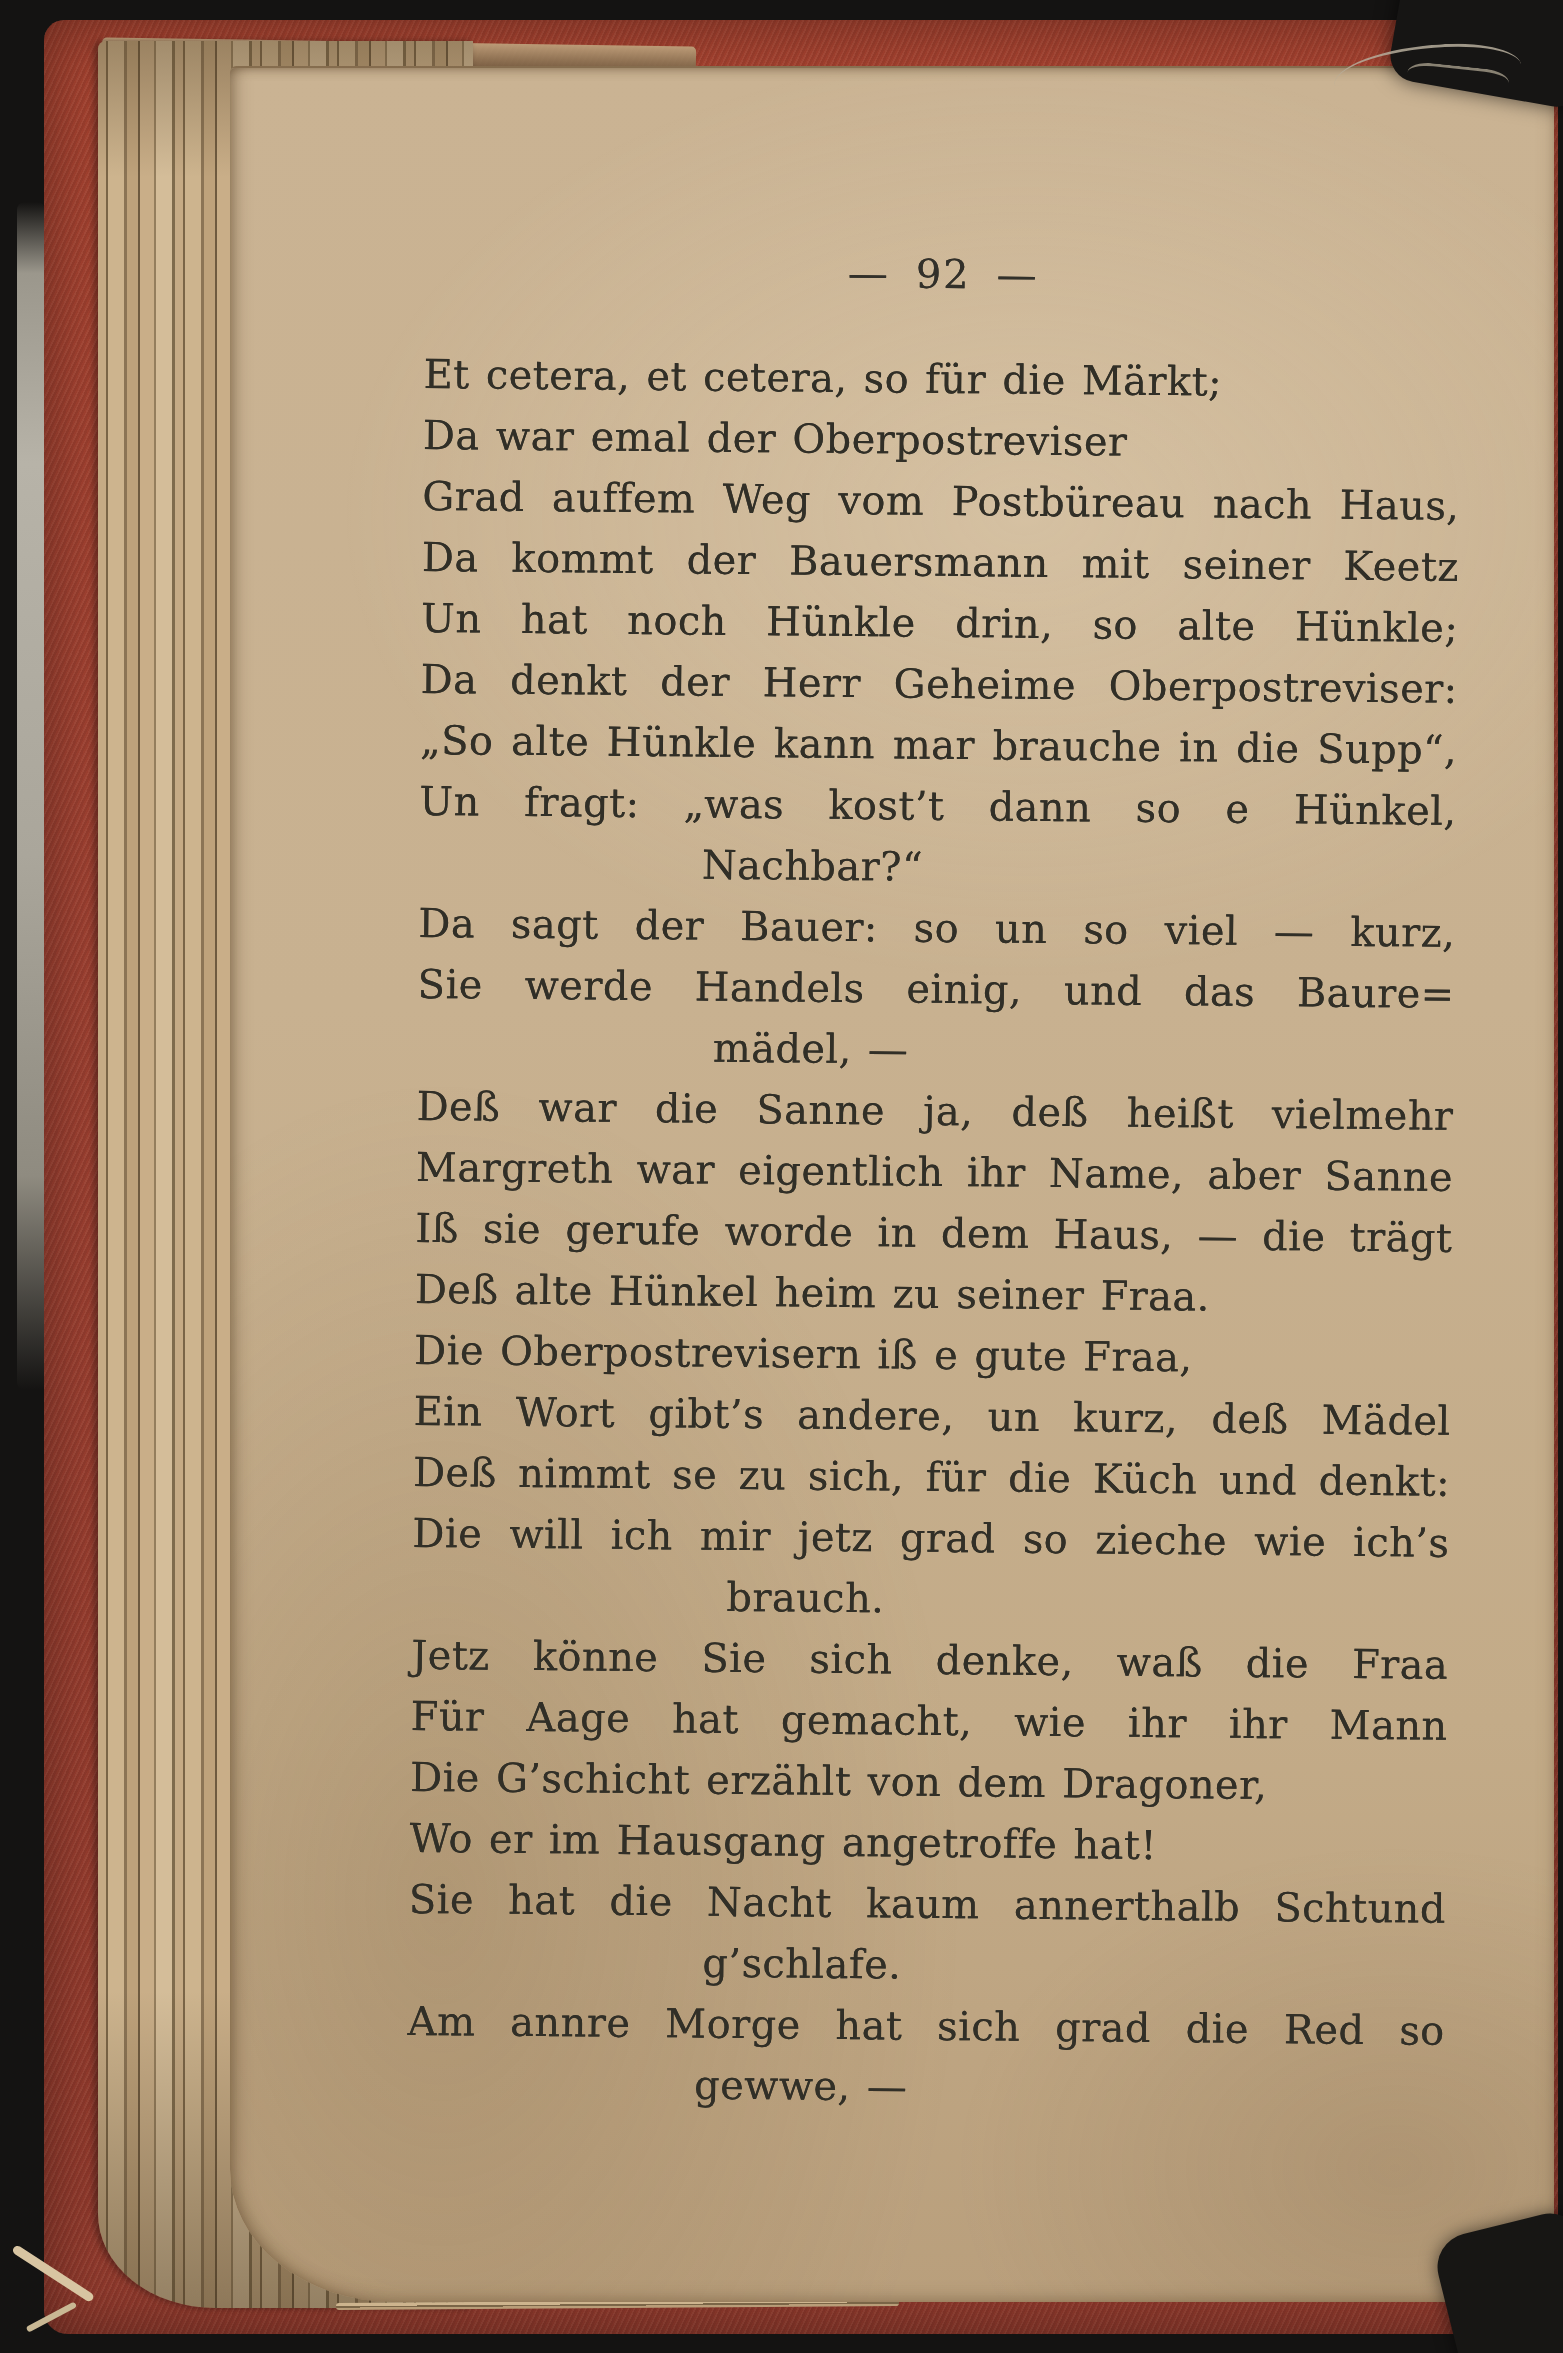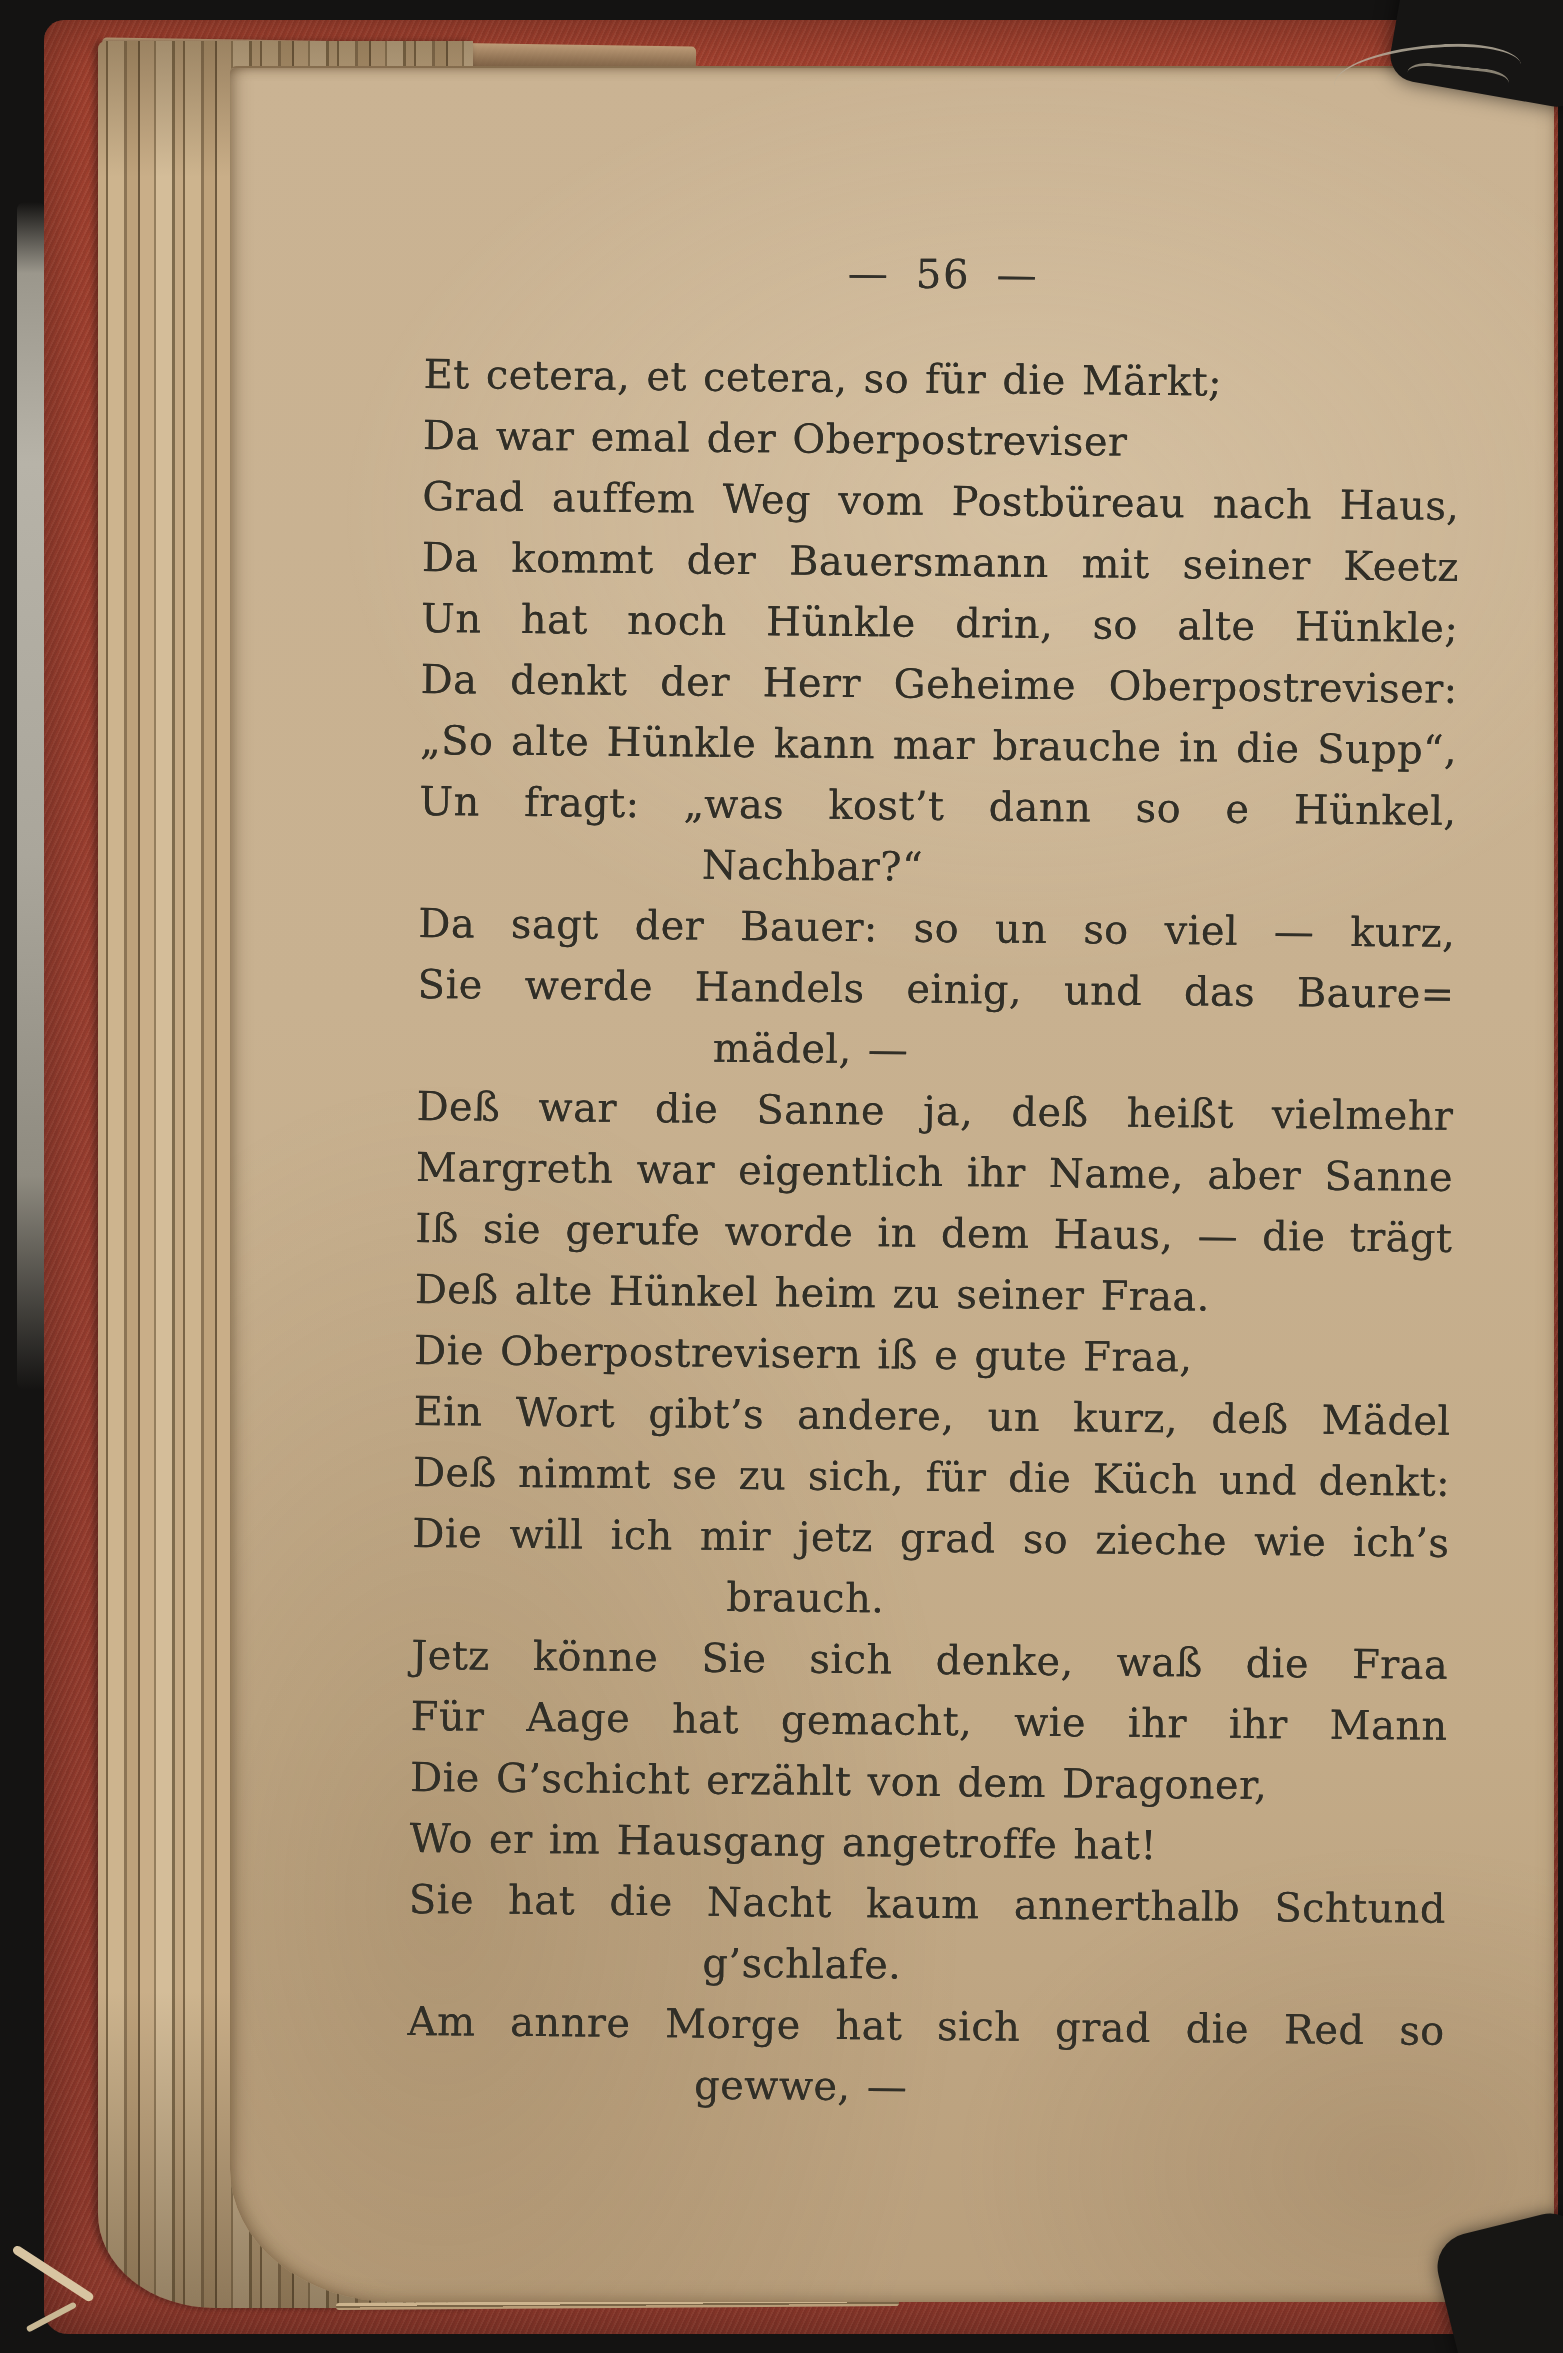--- a/index.html
+++ b/index.html
@@ -121,21 +121,21 @@
 <div class="scene">
   <div class="bookmark"></div>
   <div class="cover"></div>
   <div class="top-sliver"></div>
   <div class="edges"></div>
   <div class="edge-bottom"></div>
 
   <div class="page">
     <div class="sheet-inner">
       <div class="page-number">
-        <span class="dash">—</span><span>56</span><span class="dash">—</span>
+        <span class="dash">—</span><span>92</span><span class="dash">—</span>
       </div>
       <div class="poem">
           <div class="line">Et cetera, et cetera, so für die Märkt;</div>
           <div class="line">Da war emal der Oberpostreviser</div>
           <div class="line just">Grad auffem Weg vom Postbüreau nach Haus,</div>
           <div class="line just">Da kommt der Bauersmann mit seiner Keetz</div>
           <div class="line just">Un hat noch Hünkle drin, so alte Hünkle;</div>
           <div class="line just">Da denkt der Herr Geheime Oberpostreviser:</div>
           <div class="line just">„So alte Hünkle kann mar brauche in die Supp“,</div>
           <div class="line just">Un fragt: „was kost’t dann so e Hünkel,</div>

